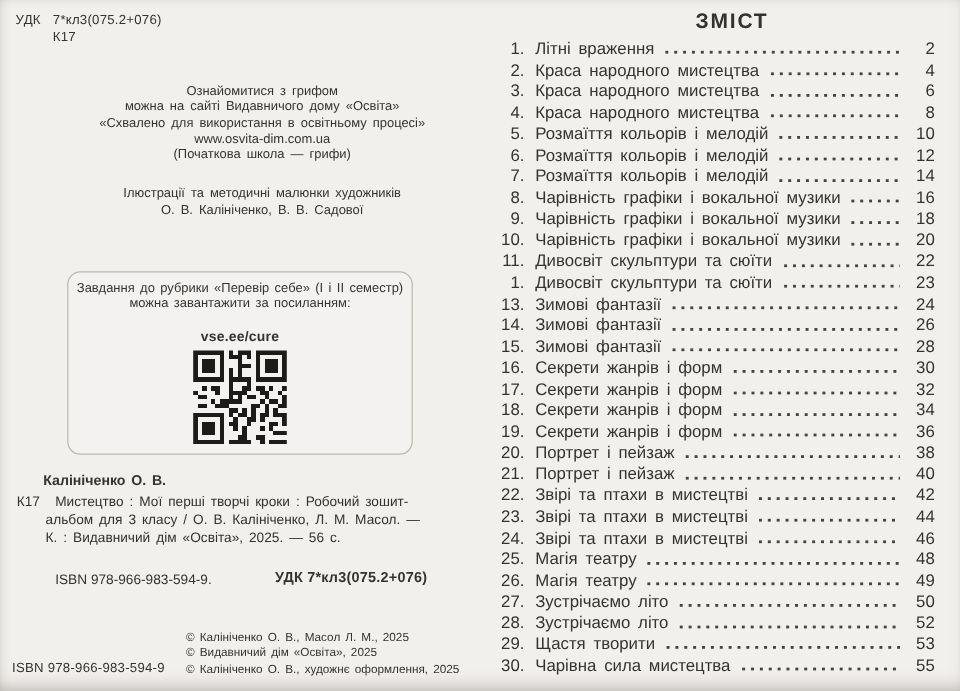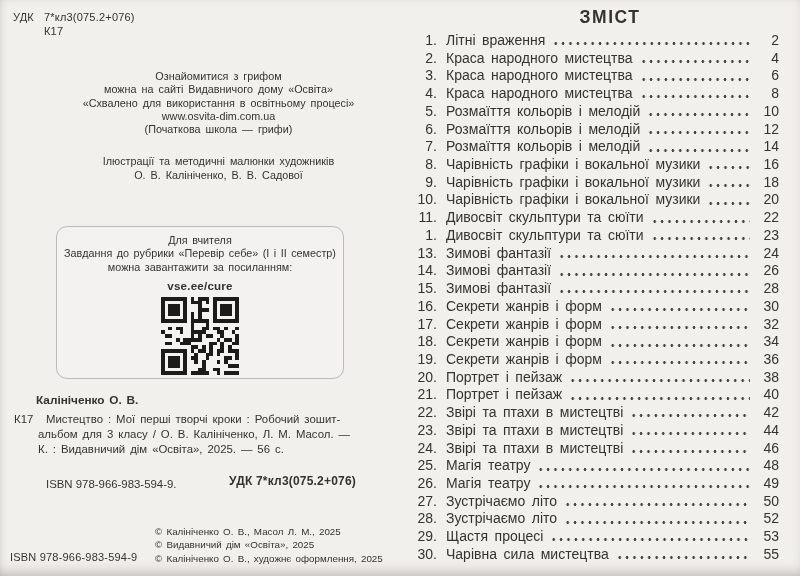--- a/index.html
+++ b/index.html
@@ -23,21 +23,21 @@
   .centered{width:437px;left:0;text-align:center;word-spacing:2px;}
   .grif{top:70px;font-size:10.8px;line-height:13.3px;}
   .illustr{top:155px;font-size:10.8px;line-height:13.8px;}
   .teacher-box{
     left:56px;top:226px;width:288px;height:153px;
     border:1px solid #bcb8b3;border-radius:11px;
     text-align:center;font-size:10.8px;line-height:13.3px;
     padding-top:7px;box-sizing:border-box;word-spacing:1.5px;
     background:rgba(255,255,255,.18);
   }
-  .teacher-box .link{font-weight:bold;font-size:11.6px;margin-top:5px;letter-spacing:.2px;}
+  .teacher-box .link{font-weight:bold;font-size:11.6px;margin-top:13px;letter-spacing:.2px;}
   .qr-wrap{margin-top:5px;display:flex;justify-content:center;}
   .author-heading{left:36px;top:393px;font-size:11.8px;font-weight:bold;word-spacing:1.5px;}
   .catalog{left:14px;top:412px;width:346px;font-size:11.4px;line-height:15.2px;word-spacing:1.8px;}
   .catalog .code{position:absolute;left:0;top:0;}
   .catalog .txt{display:block;padding-left:24px;text-indent:8px;}
   .isbn-line{left:46px;top:478px;font-size:11.4px;}
   .udk-footer{left:14px;top:474px;width:342px;text-align:right;font-weight:bold;font-size:12px;letter-spacing:.2px;}
   .bottom-isbn{left:10px;top:551px;font-size:11px;font-weight:500;letter-spacing:.2px;}
   .copyrights{left:155px;top:525px;font-size:9.8px;line-height:13.4px;word-spacing:1.5px;}
   
@@ -76,21 +76,20 @@
   <div>www.osvita-dim.com.ua</div>
   <div>(Початкова школа — грифи)</div>
 </div>
 
 <div class="abs centered illustr">
   <div>Ілюстрації та методичні малюнки художників</div>
   <div>О. В. Калініченко, В. В. Садової</div>
 </div>
 
 <div class="abs teacher-box">
-  <div>Для вчителя</div>
   <div>Завдання до рубрики «Перевір себе» (І і ІІ семестр)</div>
   <div>можна завантажити за посиланням:</div>
   <div class="link">vse.ee/cure</div>
   <div class="qr-wrap">
       <span id="qr"><svg width="78" height="78" viewBox="0 0 79.8 79.8" shape-rendering="crispEdges">
           <rect x="30.4" y="0" width="3.8" height="3.8" fill="#1c1b1a"></rect>
           <rect x="38" y="0" width="3.8" height="3.8" fill="#1c1b1a"></rect>
           <rect x="41.8" y="0" width="3.8" height="3.8" fill="#1c1b1a"></rect>
           <rect x="45.599999999999994" y="0" width="3.8" height="3.8" fill="#1c1b1a"></rect>
           <rect x="30.4" y="3.8" width="3.8" height="3.8" fill="#1c1b1a"></rect>
@@ -404,21 +403,21 @@
       <span class="toc-page">50</span>
     </div>
     <div class="toc-row">
       <span class="toc-num">28.</span>
       <span class="toc-entry-title">Зустрічаємо літо</span>
       <span class="toc-leader"></span>
       <span class="toc-page">52</span>
     </div>
     <div class="toc-row">
       <span class="toc-num">29.</span>
-      <span class="toc-entry-title">Щастя процесі</span>
+      <span class="toc-entry-title">Щастя творити</span>
       <span class="toc-leader"></span>
       <span class="toc-page">53</span>
     </div>
     <div class="toc-row">
       <span class="toc-num">30.</span>
       <span class="toc-entry-title">Чарівна сила мистецтва</span>
       <span class="toc-leader"></span>
       <span class="toc-page">55</span>
     </div>
   </div>

